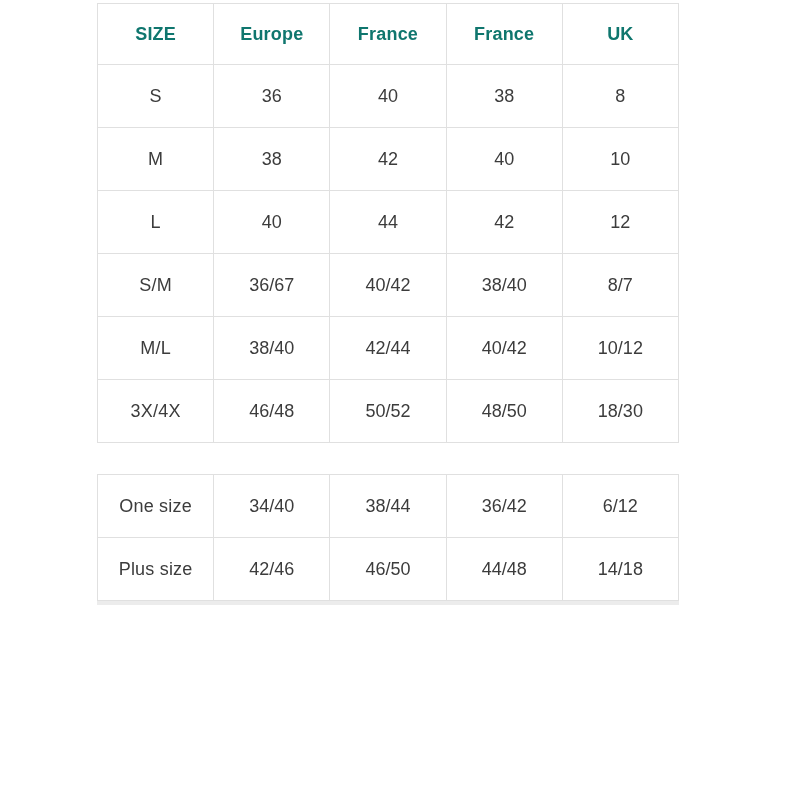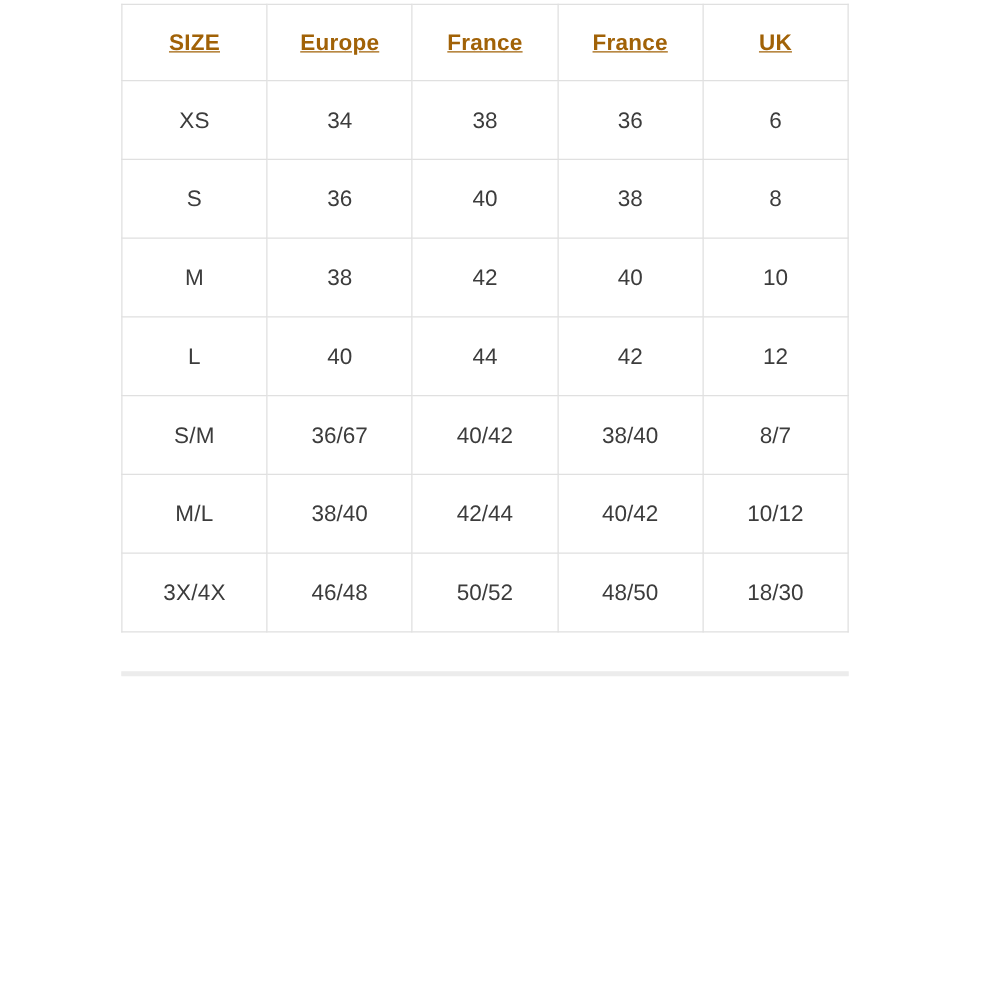--- a/index.html
+++ b/index.html
@@ -29,23 +29,22 @@
   th, td {
     border: 1px solid #e0e0e0;
     text-align: center;
     vertical-align: middle;
     padding: 0;
   }
   .size-table thead th {
     height: 60px;
     font-size: 18px;
     font-weight: 700;
-    color: #a16207;
+    color: #0f766e;
     letter-spacing: 0.2px;
-    text-decoration: underline;
   }
   .size-table tbody td,
   .special-table tbody td {
     height: 62px;
     font-size: 18px;
     font-weight: 400;
     color: #3c3c3c;
   }
   td.label-cell {
     font-weight: 700;
@@ -70,27 +69,20 @@
     <thead>
       <tr>
         <th>SIZE</th>
         <th>Europe</th>
         <th>France</th>
         <th>France</th>
         <th>UK</th>
       </tr>
     </thead>
     <tbody>
-      <tr>
-        <td class="label-cell">XS</td>
-        <td>34</td>
-        <td>38</td>
-        <td>36</td>
-        <td>6</td>
-      </tr>
       <tr>
         <td class="label-cell">S</td>
         <td>36</td>
         <td>40</td>
         <td>38</td>
         <td>8</td>
       </tr>
       <tr>
         <td class="label-cell">M</td>
         <td>38</td>
@@ -124,16 +116,34 @@
         <td>46/48</td>
         <td>50/52</td>
         <td>48/50</td>
         <td>18/30</td>
       </tr>
     </tbody>
   </table>
 
   <div class="table-gap"></div>
 
+  <table class="special-table">
+    <tbody>
+      <tr>
+        <td class="label-cell">One size</td>
+        <td>34/40</td>
+        <td>38/44</td>
+        <td>36/42</td>
+        <td>6/12</td>
+      </tr>
+      <tr>
+        <td class="label-cell">Plus size</td>
+        <td>42/46</td>
+        <td>46/50</td>
+        <td>44/48</td>
+        <td>14/18</td>
+      </tr>
+    </tbody>
+  </table>
 
   <div class="bottom-divider"></div>
 
 </div>
 
 </body></html>

